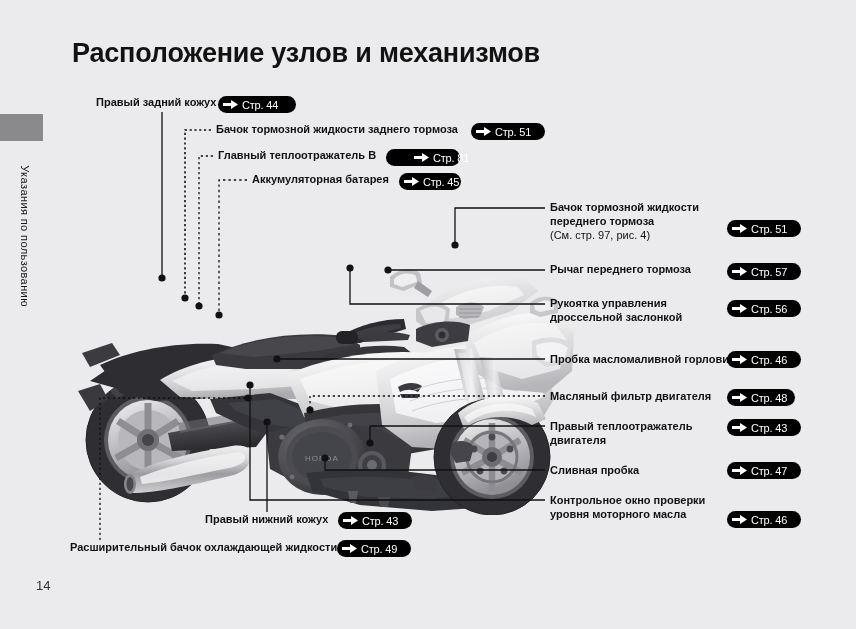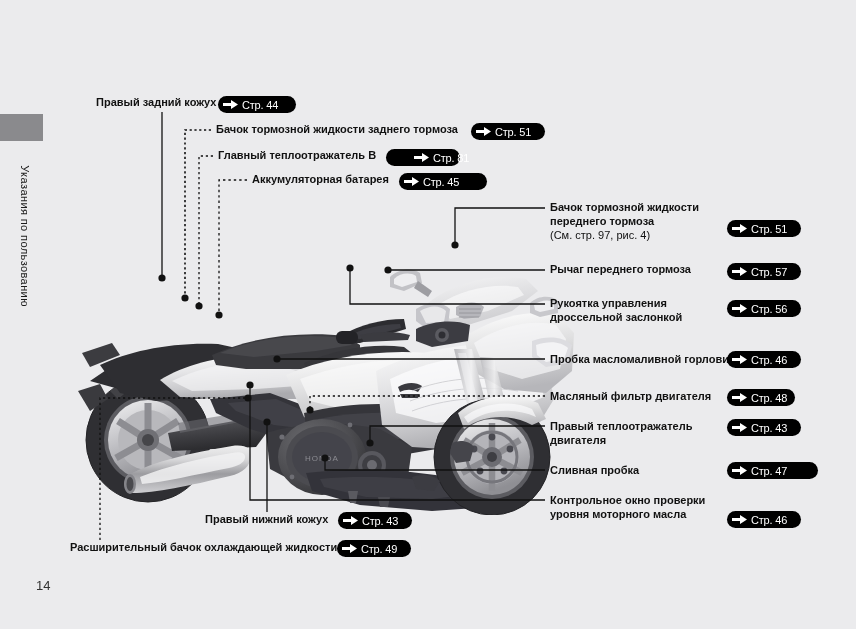--- a/index.html
+++ b/index.html
@@ -74,20 +74,21 @@
   svg.moto{position:absolute;left:60px;top:185px;width:520px;height:330px;}
 </style>
 </head>
 <body>
 
 <div class="page">
 
   <div class="side-tab"></div>
   <div class="side-label">Указания по пользованию</div>
 
+  <div class="title">Расположение узлов и механизмов</div>
 
   <div class="page-num">14</div>
 
   <svg class="moto" viewBox="0 0 520 330">
     <defs>
       <linearGradient id="gBody" x1="0" y1="0" x2="0.3" y2="1">
         <stop offset="0%" stop-color="#fdfdfd"></stop>
         <stop offset="40%" stop-color="#e4e4e6"></stop>
         <stop offset="75%" stop-color="#c9c9cc"></stop>
         <stop offset="100%" stop-color="#ababaf"></stop>
@@ -357,21 +358,21 @@
 
   <div class="cl" style="left:218px;top:149px;">Главный теплоотражатель B</div>
   <div class="badge" style="left:386px;top:149px;width:74px;padding-left:27px;">
     <svg class="arrow" viewBox="0 0 17 11">
       <path d="M1 4 L9 4 L9 1 L16 5.5 L9 10 L9 7 L1 7 Z" fill="#fff"></path>
     </svg>
     <span class="btxt">Стр. 81</span>
   </div>
 
   <div class="cl" style="left:252px;top:173px;">Аккумуляторная батарея</div>
-  <div class="badge" style="left:399px;top:173px;width:88px;">
+  <div class="badge" style="left:399px;top:173px;width:62px;">
     <svg class="arrow" viewBox="0 0 17 11">
       <path d="M1 4 L9 4 L9 1 L16 5.5 L9 10 L9 7 L1 7 Z" fill="#fff"></path>
     </svg>
     <span class="btxt">Стр. 45</span>
   </div>
 
   <div class="cl" style="left:550px;top:201px;">Бачок тормозной жидкости</div>
   <div class="cl" style="left:550px;top:215px;">переднего тормоза</div>
   <div class="cl norm" style="left:550px;top:229px;">(См. стр. 97, рис. 4)</div>
   <div class="badge" style="left:727px;top:220px;width:74px;">
@@ -417,21 +418,21 @@
   <div class="cl" style="left:550px;top:420px;">Правый теплоотражатель</div>
   <div class="cl" style="left:550px;top:434px;">двигателя</div>
   <div class="badge" style="left:727px;top:419px;width:74px;">
     <svg class="arrow" viewBox="0 0 17 11">
       <path d="M1 4 L9 4 L9 1 L16 5.5 L9 10 L9 7 L1 7 Z" fill="#fff"></path>
     </svg>
     <span class="btxt">Стр. 43</span>
   </div>
 
   <div class="cl" style="left:550px;top:464px;">Сливная пробка</div>
-  <div class="badge" style="left:727px;top:462px;width:91px;">
+  <div class="badge" style="left:727px;top:462px;width:74px;">
     <svg class="arrow" viewBox="0 0 17 11">
       <path d="M1 4 L9 4 L9 1 L16 5.5 L9 10 L9 7 L1 7 Z" fill="#fff"></path>
     </svg>
     <span class="btxt">Стр. 47</span>
   </div>
 
   <div class="cl" style="left:550px;top:494px;">Контрольное окно проверки</div>
   <div class="cl" style="left:550px;top:508px;">уровня моторного масла</div>
   <div class="badge" style="left:727px;top:511px;width:74px;">
     <svg class="arrow" viewBox="0 0 17 11">

